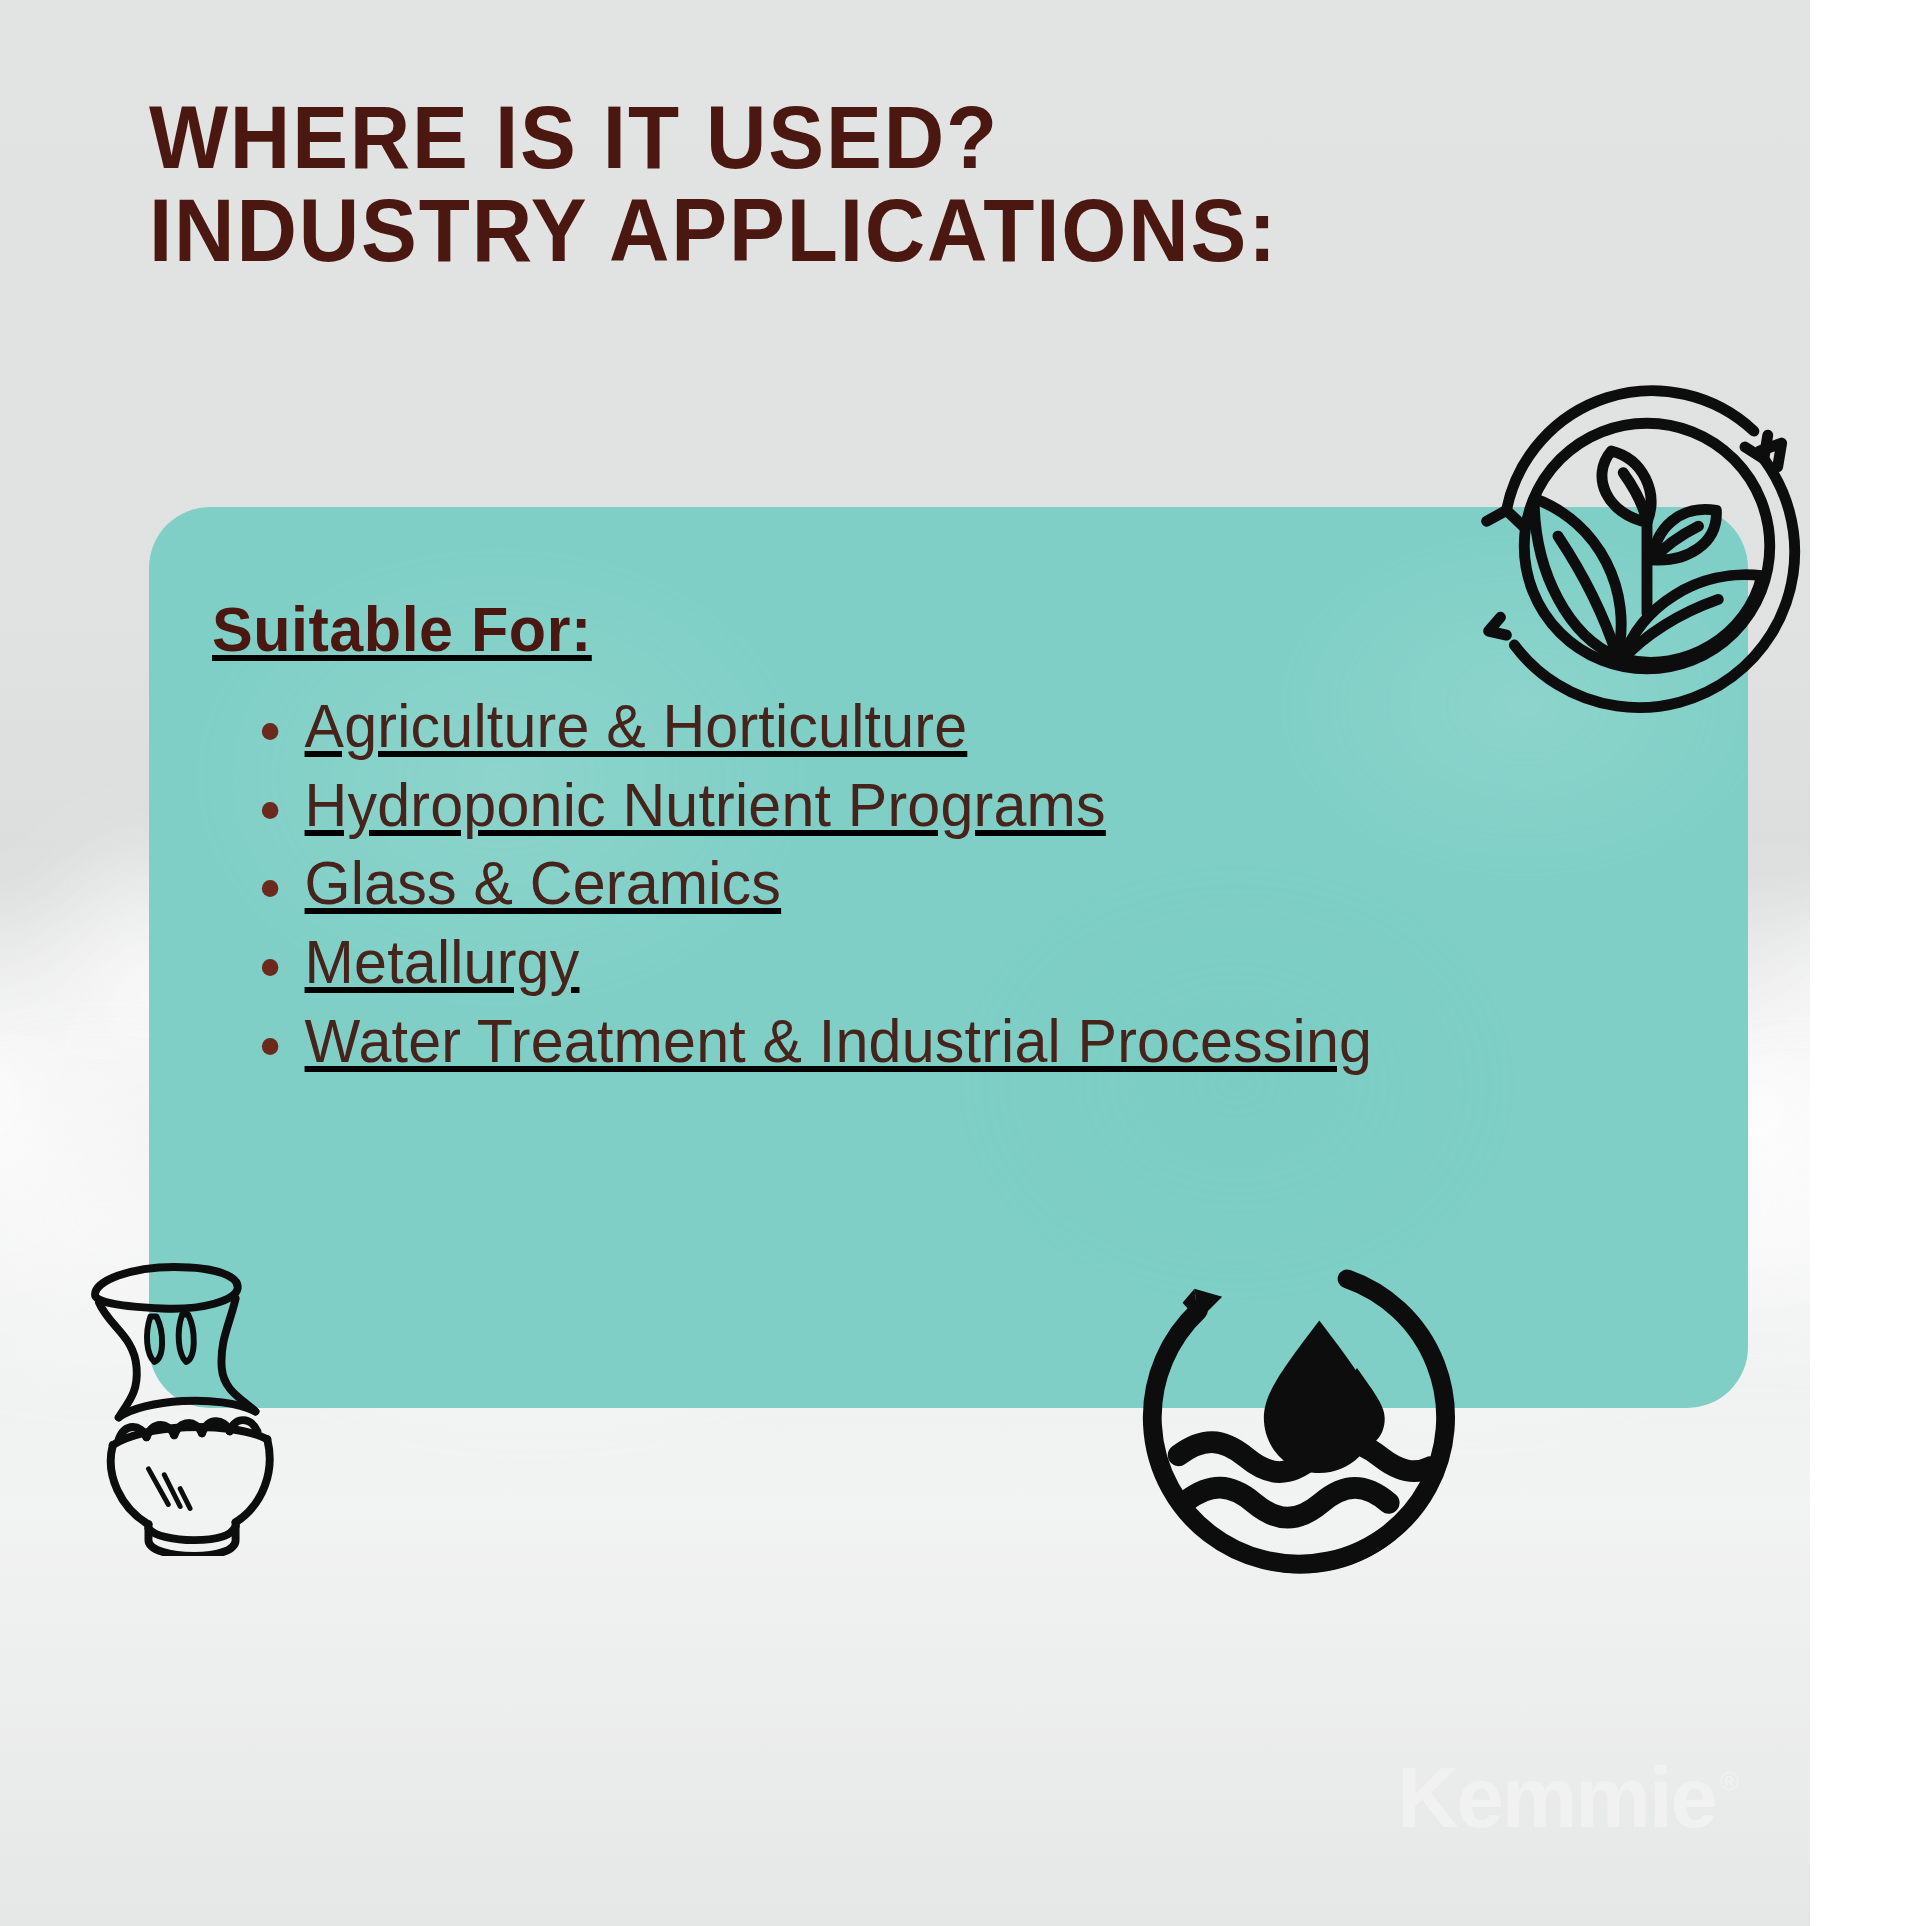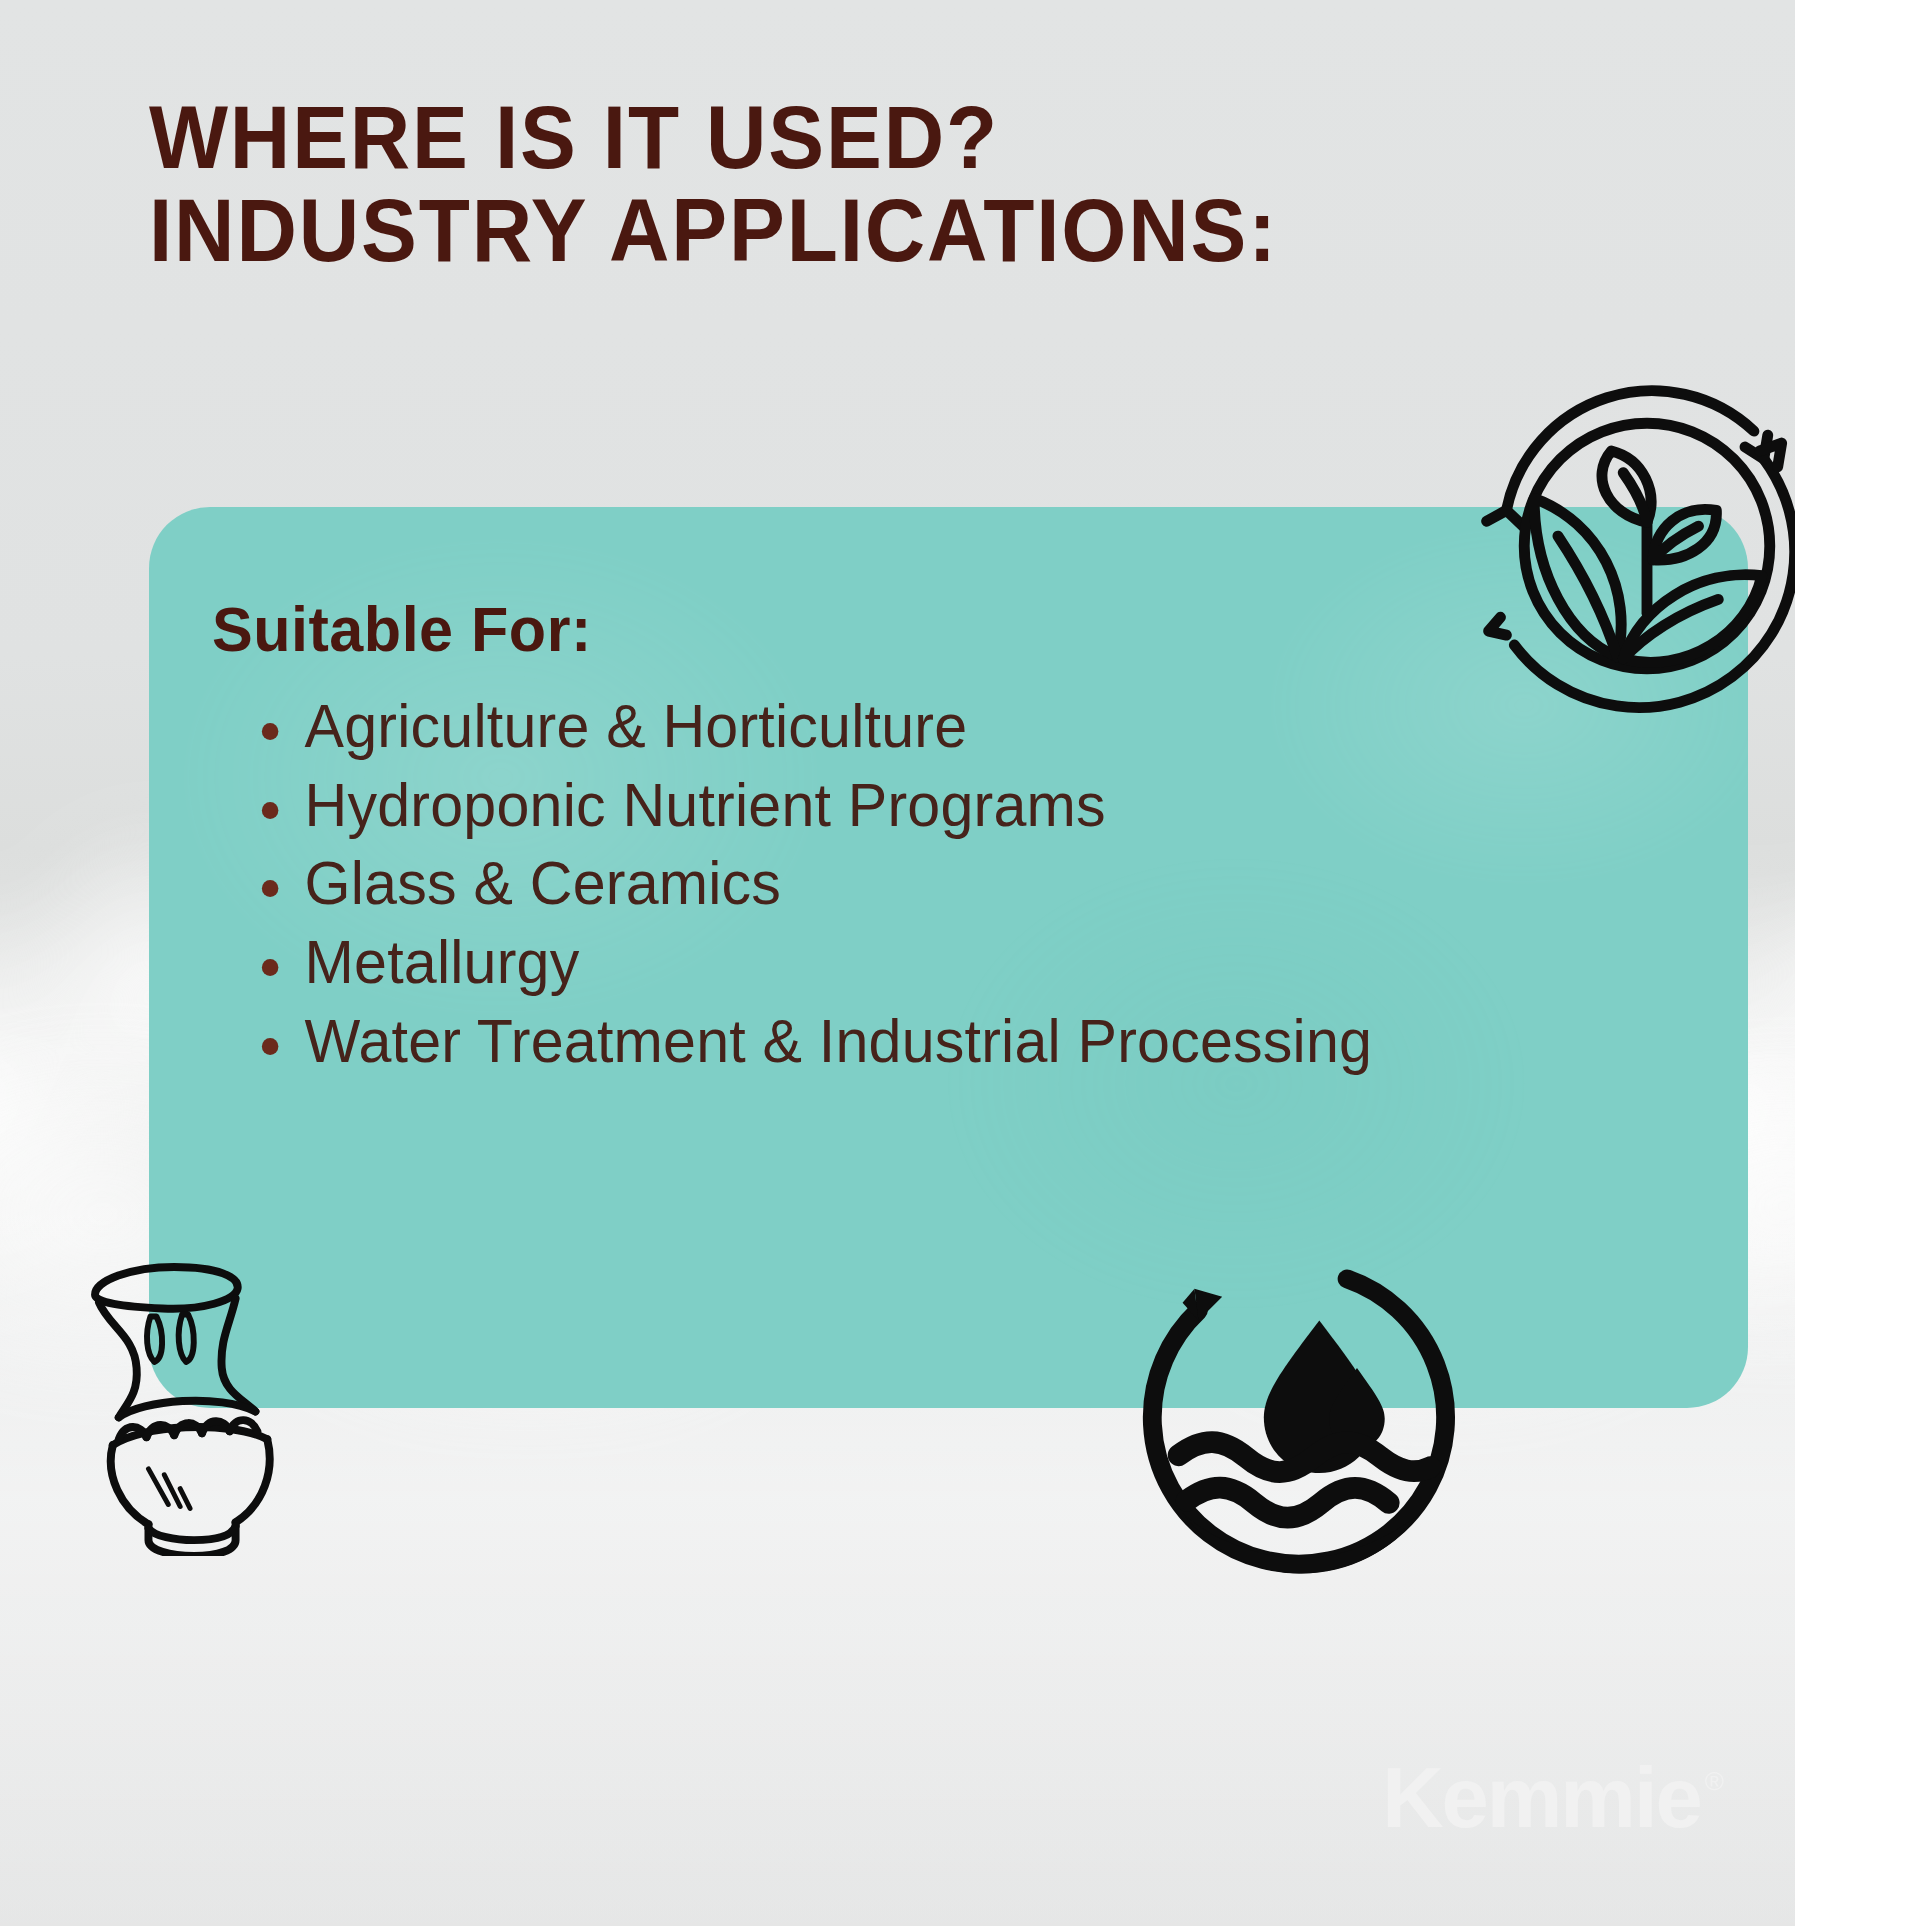--- a/index.html
+++ b/index.html
@@ -7,20 +7,21 @@
     padding: 0;
     background: #ffffff;
   }
   #canvas {
     position: relative;
     width: 1795px;
     height: 1927px;
     overflow: hidden;
     font-family: "Liberation Sans", sans-serif;
     background: #e3e5e5;
+    padding-left: 15px;
   }
 
   
   .bg-base {
     position: absolute;
     inset: 0;
     background: linear-gradient(180deg,
        #e2e4e4 0%,
        #e0e2e2 34%,
        #dcdedd 44%,
@@ -109,20 +110,21 @@
       radial-gradient(ellipse 26% 36% at 68% 64%, #5fb6ac 0%, rgba(95,182,172,0) 72%),
       radial-gradient(ellipse 24% 30% at 86% 22%, #ffffff 0%, rgba(255,255,255,0) 70%);
     pointer-events: none;
   }
 
   .card-inner {
     position: absolute;
     left: 63px;
     top: 91px;
     right: 40px;
+    text-decoration: underline;
   }
   .suitable-title {
     color: #4a1810;
     font-family: "Liberation Sans Narrow", "Liberation Sans", sans-serif;
     font-weight: 700;
     font-size: 63px;
     line-height: 1;
     letter-spacing: 0.5px;
     margin: 0 0 26px 0;
     transform: scaleX(.97);

